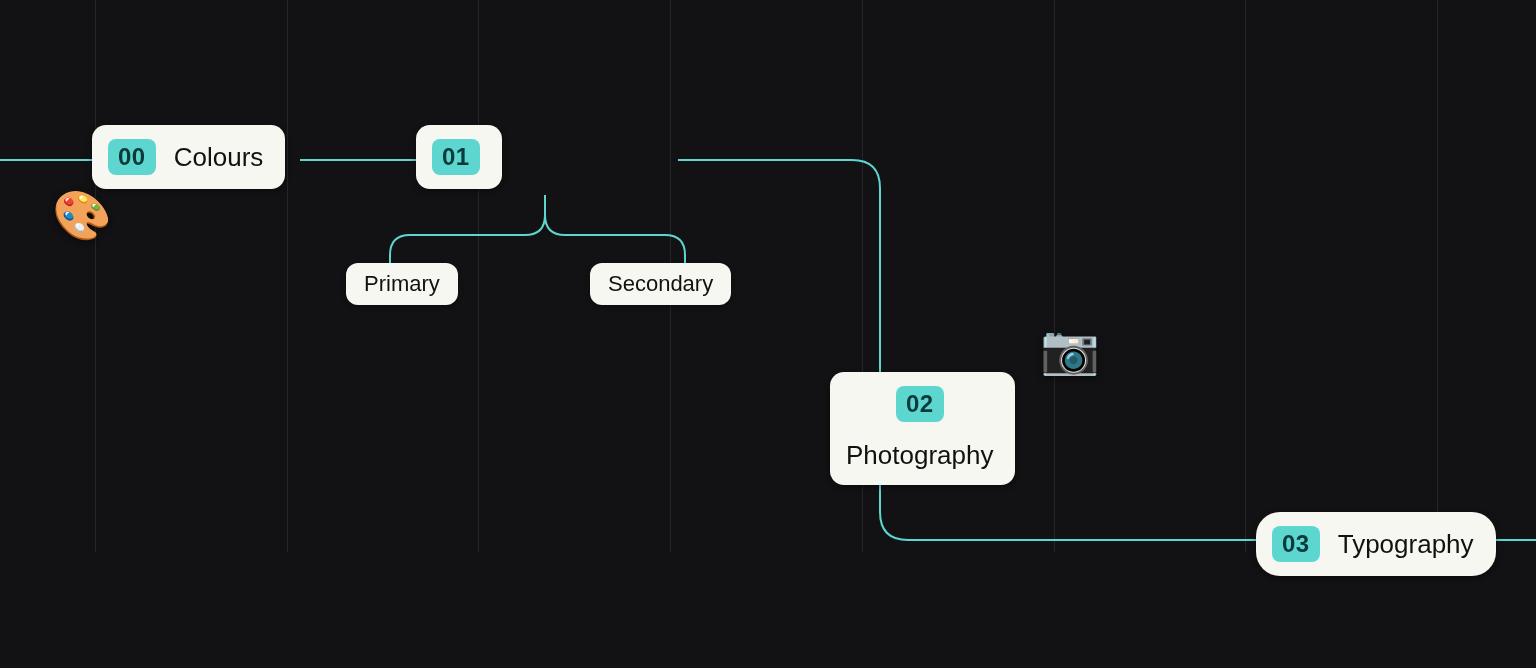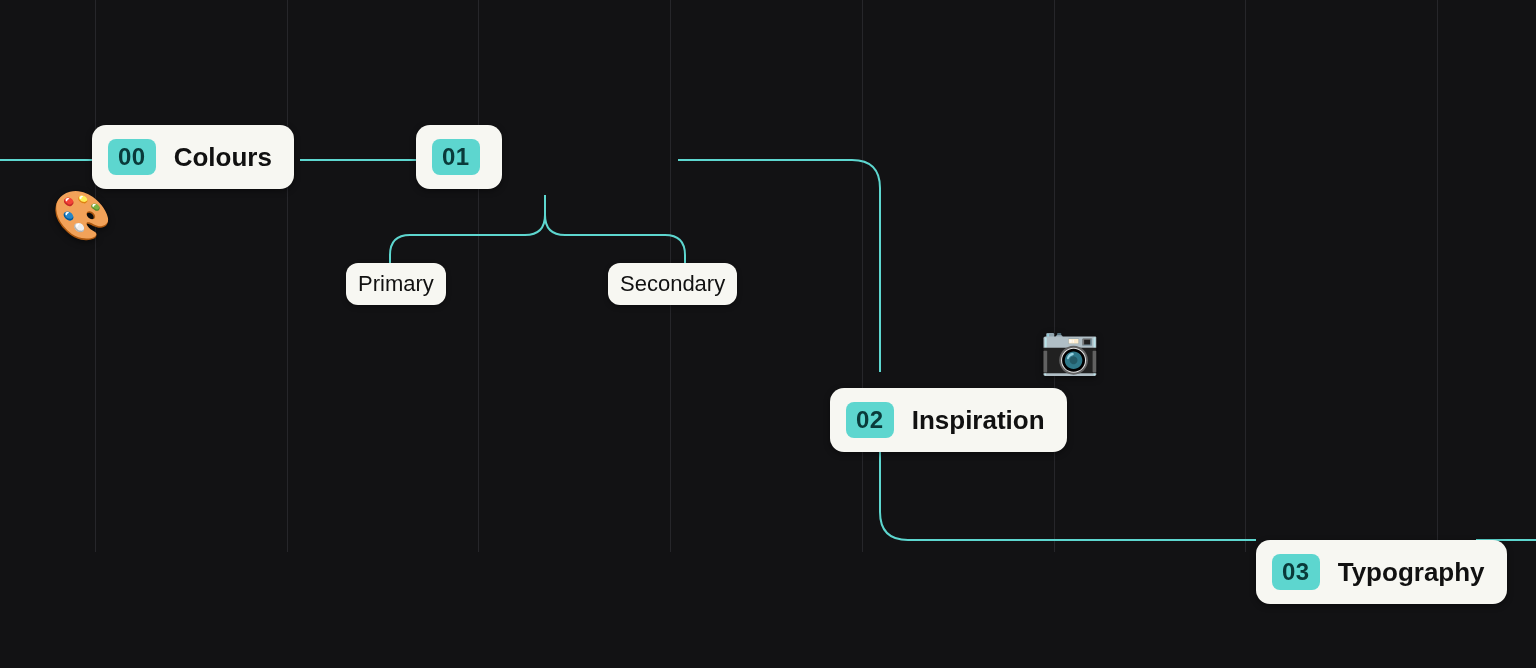--- a/index.html
+++ b/index.html
@@ -48,28 +48,28 @@
     font-weight: 600;
     font-size: 24px;
     padding: 4px 10px;
     border-radius: 8px;
     font-variant-numeric: tabular-nums;
     letter-spacing: 0.5px;
   }
   .node-label {
     color: #111;
     font-size: 26px;
-    font-weight: 700;
+    font-weight: 400;
   }
   
   .pill {
     position: absolute;
     background: #f7f7f2;
     border-radius: 12px;
-    padding: 8px 12px;
+    padding: 8px 18px;
     color: #111;
     font-size: 22px;
     font-weight: 500;
     box-shadow: 0 2px 5px rgba(0,0,0,0.35);
   }
   
   .sticker {
     position: absolute;
     font-size: 48px;
     line-height: 1;
@@ -127,28 +127,28 @@
   </div>
   <div class="sticker" style="left:52px; top:192px;">🎨</div>
 
   <div class="node" style="left:416px; top:125px;justify-content:flex-end;">
     <span class="badge">01</span>
   </div>
 
   <div class="pill" style="left:346px; top:263px;">
     <span>Primary</span>
   </div>
-  <div class="pill" style="left:608px; top:263px;">
+  <div class="pill" style="left:590px; top:263px;">
     <span>Secondary</span>
   </div>
 
-  <div class="node" style="left:830px; top:388px;">
+  <div class="node" style="left:830px; top:372px;flex-direction:column;">
     <span class="badge">02</span>
-    <span class="node-label">Inspiration</span>
+    <span class="node-label">Photography</span>
   </div>
   <div class="sticker" style="left:1040px; top:326px;">📷</div>
 
-  <div class="node" style="left:1256px; top:540px;">
+  <div class="node" style="left:1256px; top:512px;border-radius:24px;">
     <span class="badge">03</span>
     <span class="node-label">Typography</span>
   </div>
 
 </div>
 
 </body></html>

